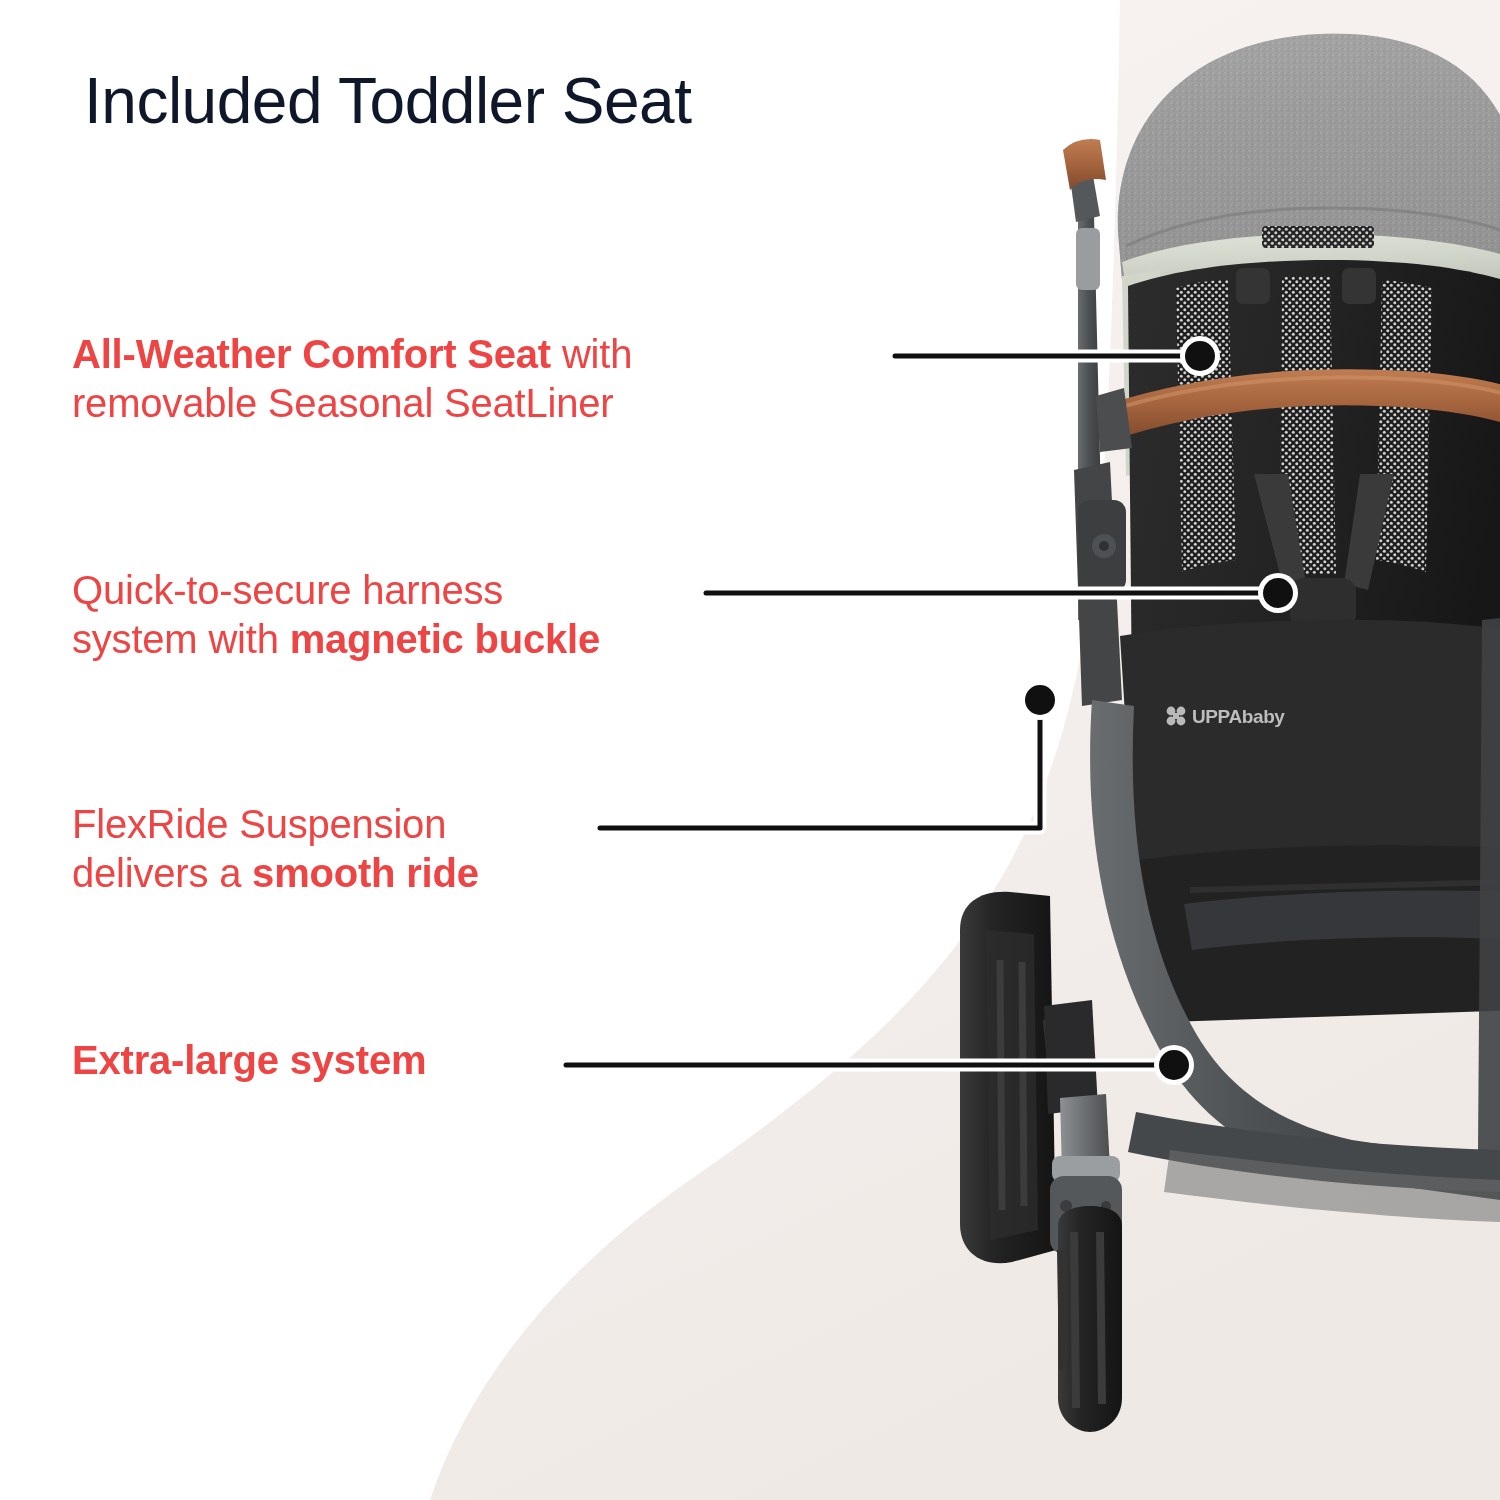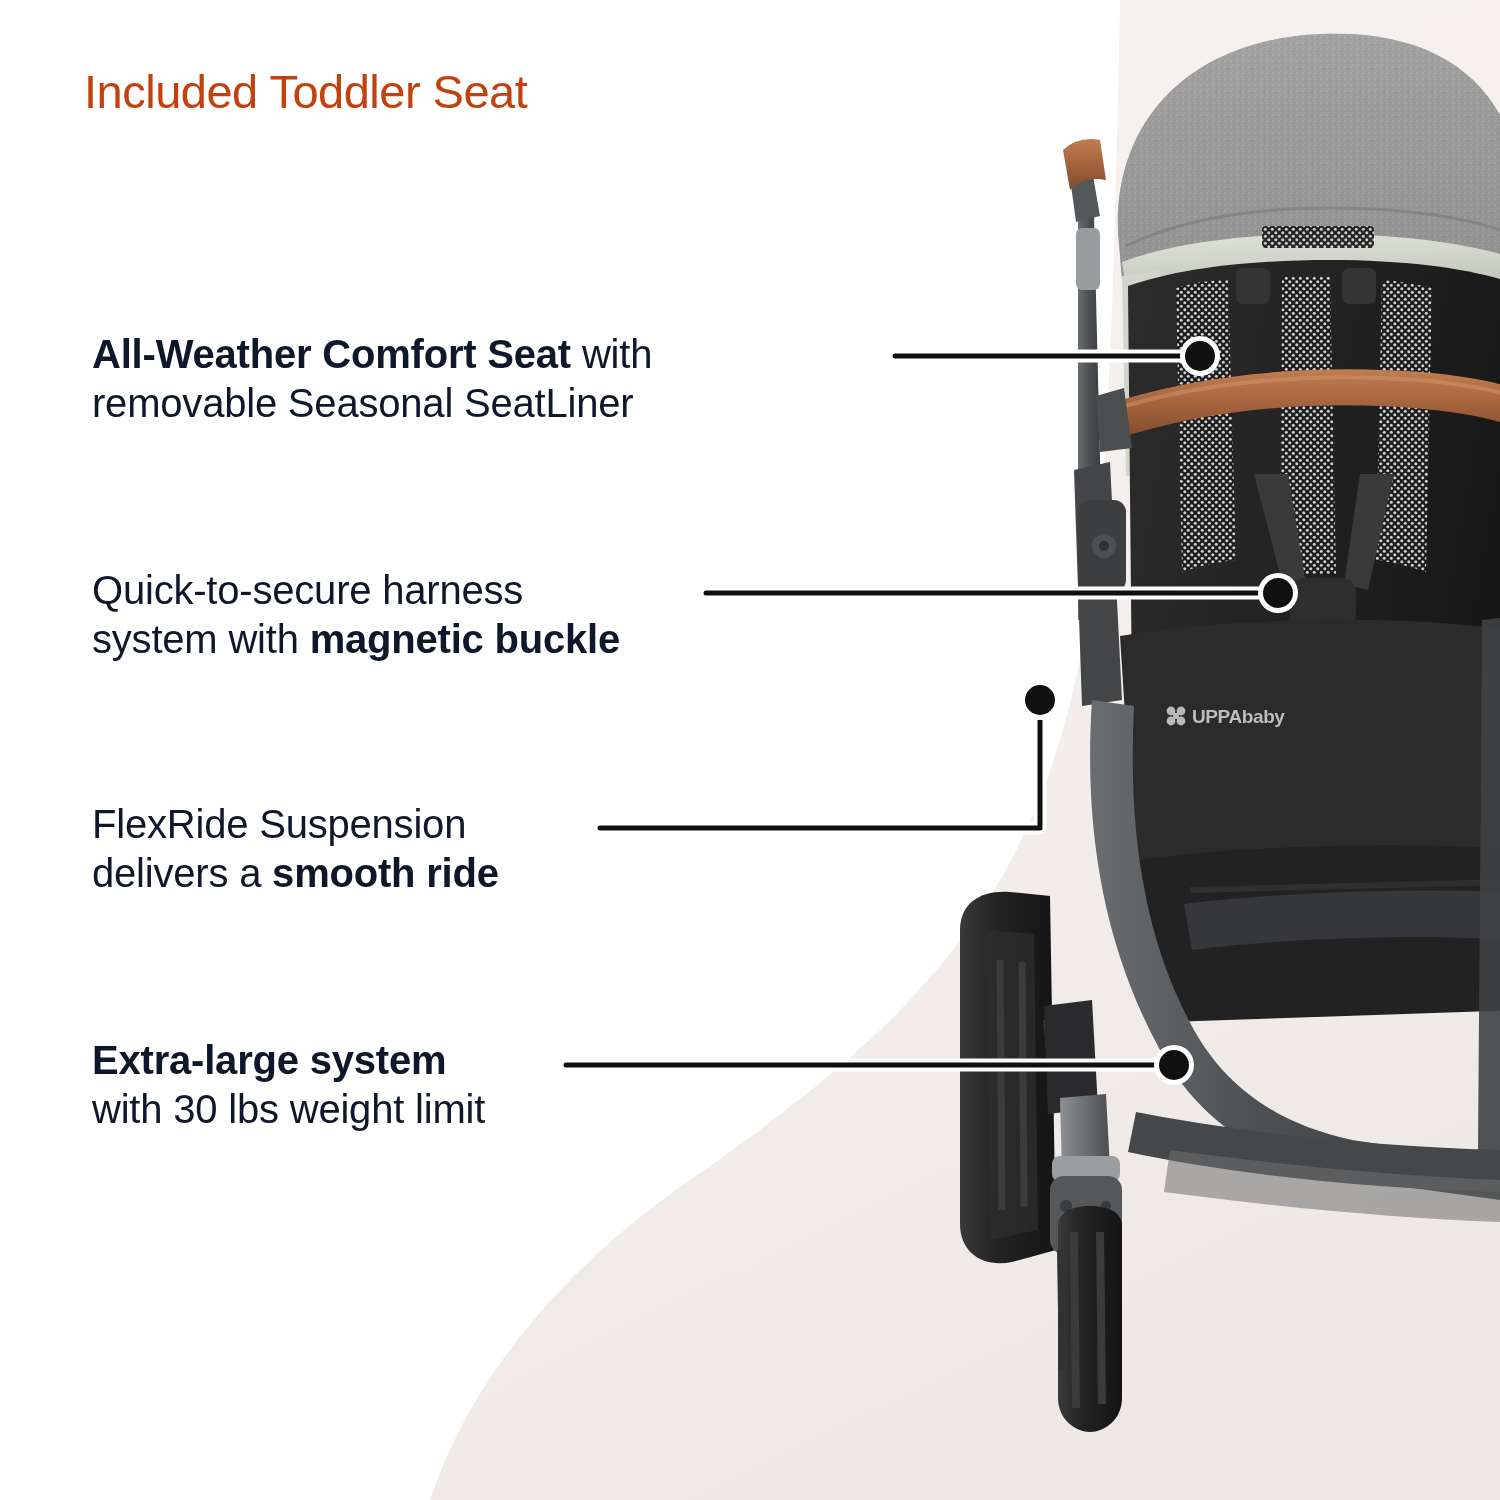--- a/index.html
+++ b/index.html
@@ -8,26 +8,26 @@
     font-family:"Liberation Sans", sans-serif;position:relative;
   }
   #stage{position:relative;width:1500px;height:1500px;background:#ffffff;overflow:hidden;}
 
   
   .bg-swoosh{position:absolute;inset:0;z-index:0;pointer-events:none;}
 
   
   .page-title{
     position:absolute;left:84px;top:66px;z-index:30;
-    font-size:47px;font-weight:300;letter-spacing:-0.5px;color:#c2410c;
+    font-size:64px;font-weight:300;letter-spacing:-0.5px;color:#0f172a;
     font-family:"Liberation Sans", sans-serif;line-height:1.1;white-space:nowrap;
   }
 
   
-  .callout{position:absolute;left:92px;z-index:30;color:#0f172a;
+  .callout{position:absolute;left:72px;z-index:30;color:#ef4444;
            font-size:40px;line-height:1.22;letter-spacing:-0.2px;white-space:nowrap;}
   .callout .ln{display:block;}
   .callout b{font-weight:700;}
   .callout .reg{font-weight:400;}
   .c1{top:330px;} .c2{top:566px;} .c3{top:800px;} .c4{top:1036px;}
 
   
   .leaders{position:absolute;inset:0;z-index:40;pointer-events:none;}
 
   
@@ -234,21 +234,20 @@
     <span class="ln"><span class="reg">delivers a </span><b>smooth ride</b></span>
   </div>
 
   <div class="callout c2">
     <span class="ln"><span class="reg">Quick-to-secure harness</span></span>
     <span class="ln"><span class="reg">system with </span><b>magnetic buckle</b></span>
   </div>
 
   <div class="callout c4">
     <span class="ln"><b>Extra-large system</b></span>
-    <span class="ln"><span class="reg">with 30 lbs weight limit</span></span>
   </div>
 
   <svg class="leaders" viewBox="0 0 1500 1500">
 
     <g>
       <path d="M895,356 L1198,356" stroke="#ffffff" stroke-width="13" fill="none" stroke-linecap="round"></path>
       <path d="M895,356 L1198,356" stroke="#101010" stroke-width="5" fill="none" stroke-linecap="round"></path>
       <circle cx="1200" cy="356" r="20" fill="#ffffff"></circle>
       <circle cx="1200" cy="356" r="15" fill="#101010"></circle>
     </g>

